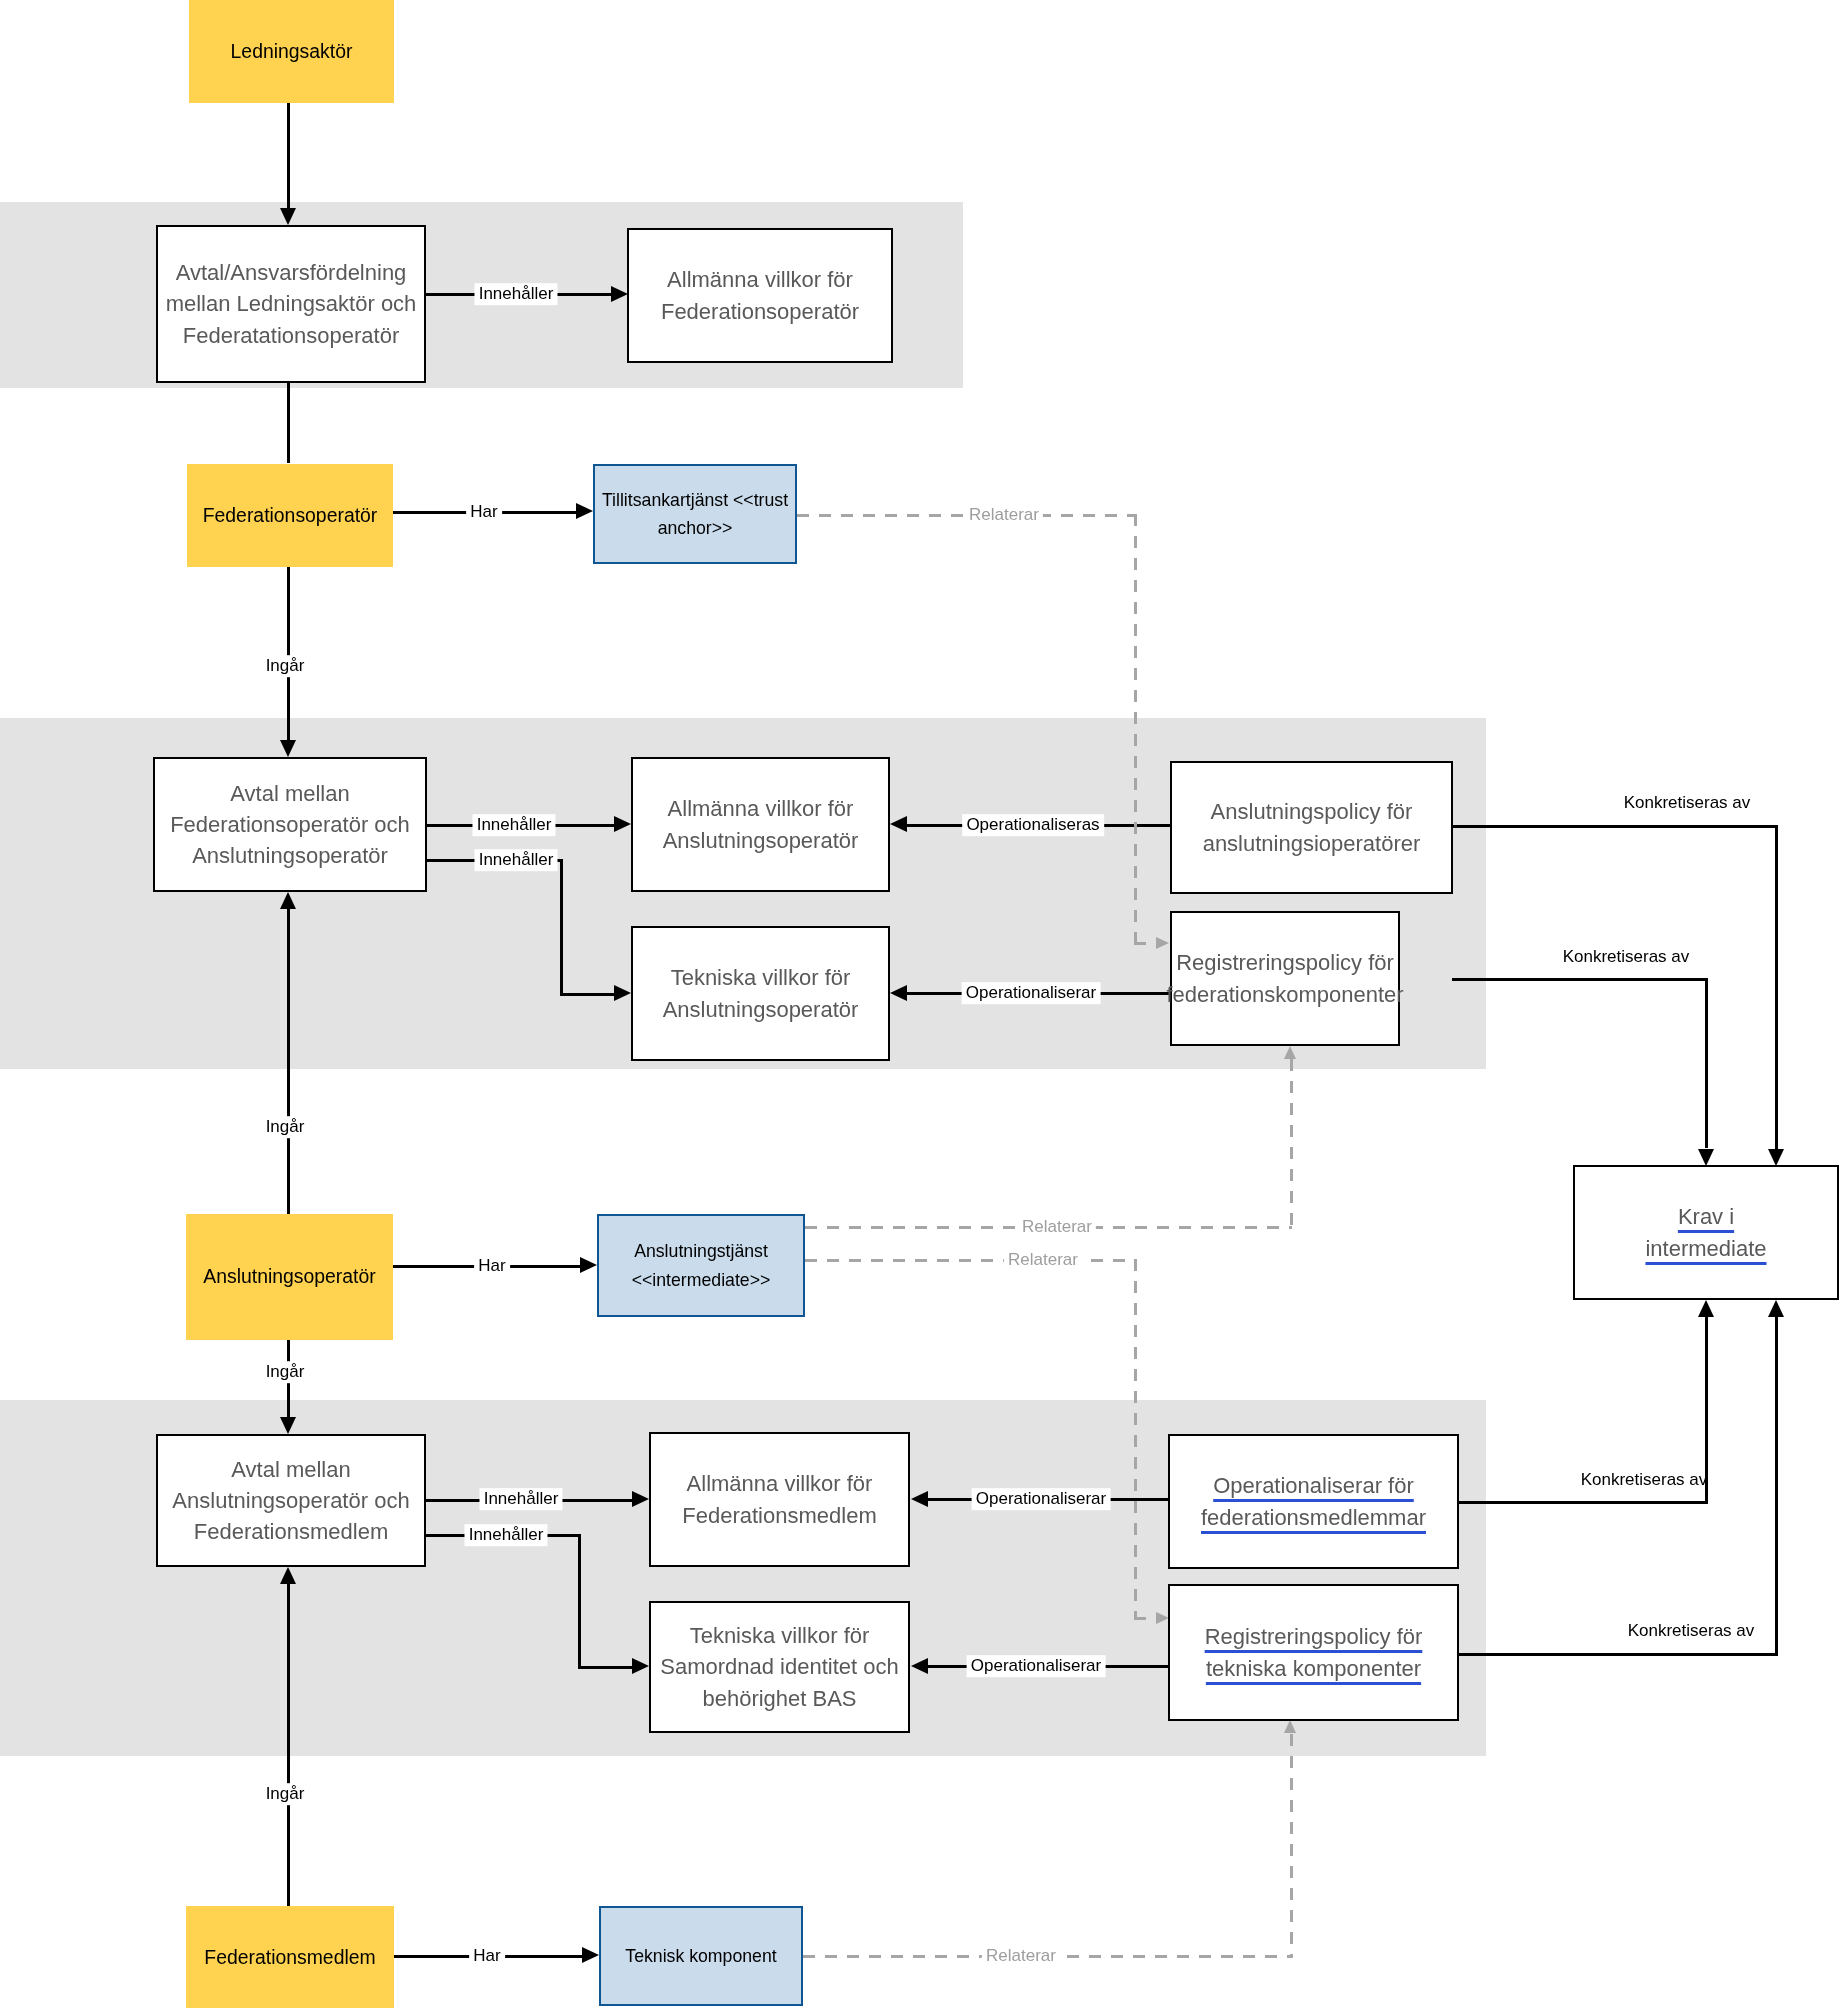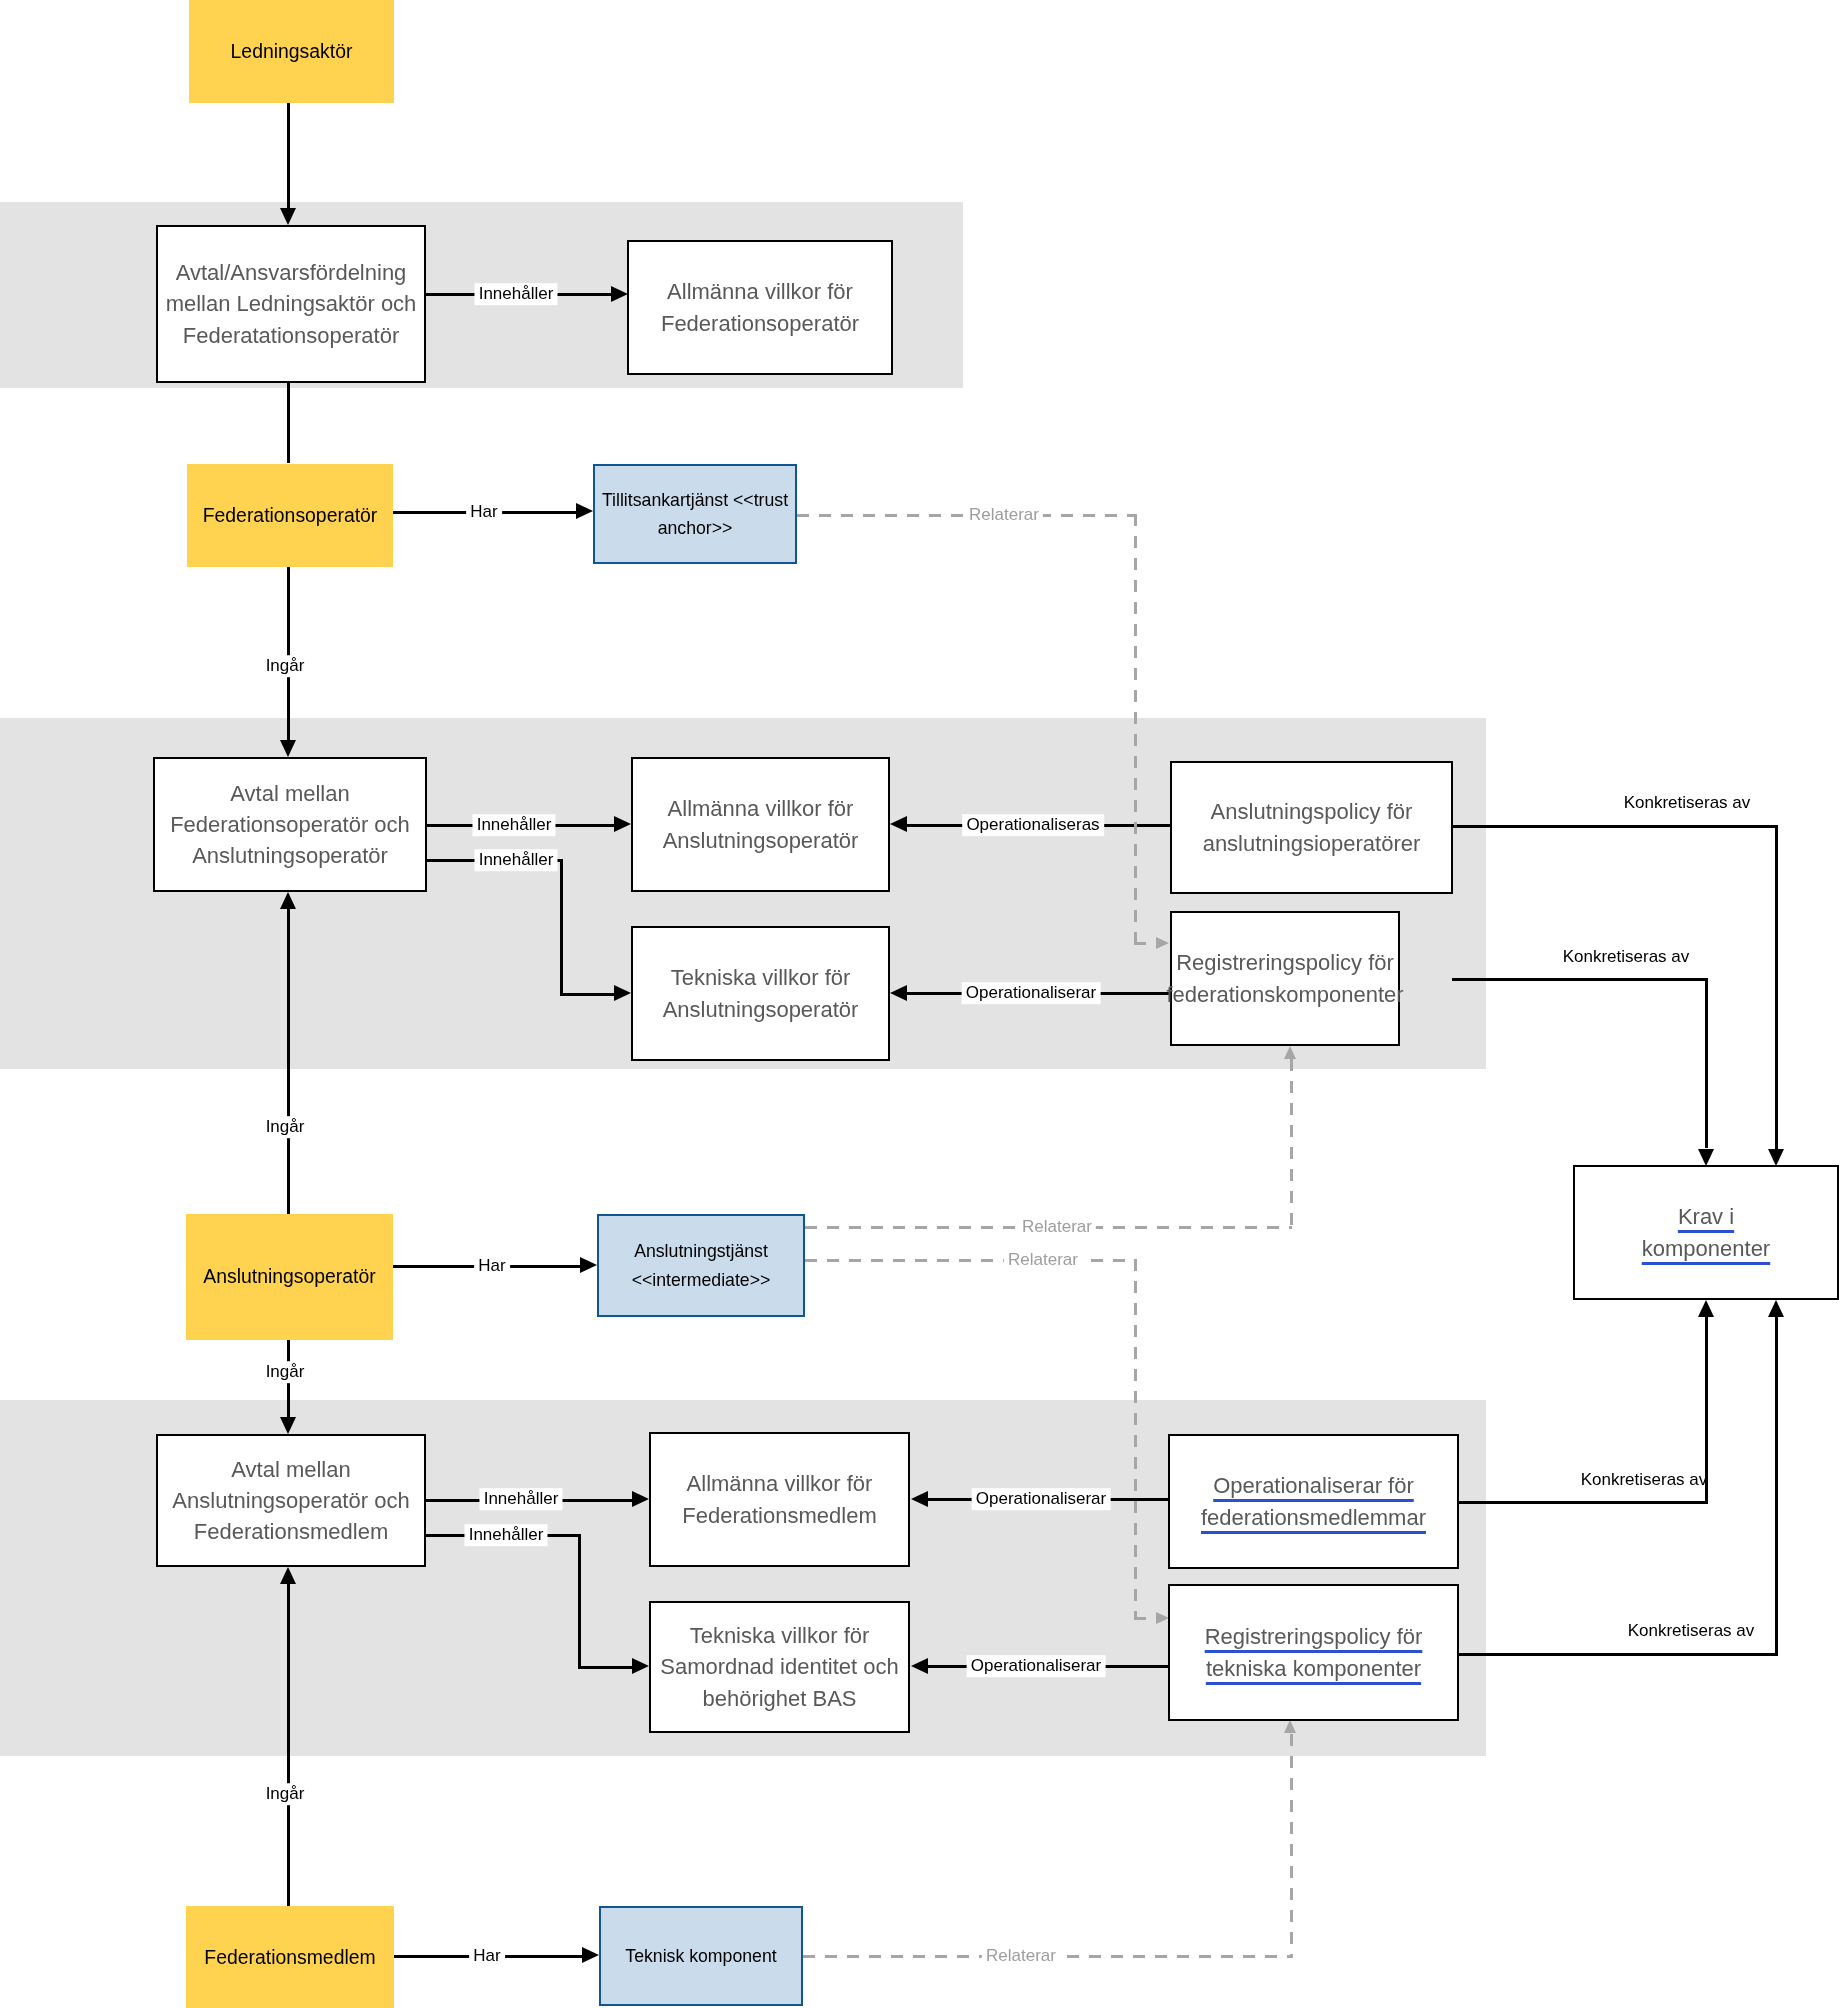--- a/index.html
+++ b/index.html
@@ -145,21 +145,21 @@
   <div class="klabel" style="left:1626px;top:943px;">Konkretiseras av</div>
   <div class="klabel" style="left:1644px;top:1466px;">Konkretiseras av</div>
   <div class="klabel" style="left:1691px;top:1617px;">Konkretiseras av</div>
 
   <div class="node actor" style="left:189px;top:0;width:205px;height:103px;">
     <span class="txt">Ledningsaktör</span>
   </div>
   <div class="node" style="left:156px;top:225px;width:270px;height:158px;">
     <span class="txt">Avtal/Ansvarsfördelning mellan Ledningsaktör och Federatationsoperatör</span>
   </div>
-  <div class="node" style="left:627px;top:228px;width:266px;height:135px;margin-top:12px;">
+  <div class="node" style="left:627px;top:228px;width:266px;height:135px;">
     <span class="txt">Allmänna villkor för Federationsoperatör</span>
   </div>
   <div class="node actor" style="left:187px;top:464px;width:206px;height:103px;">
     <span class="txt">Federationsoperatör</span>
   </div>
   <div class="node service" style="left:593px;top:464px;width:204px;height:100px;">
     <span class="txt">Tillitsankartjänst &lt;&lt;trust anchor&gt;&gt;</span>
   </div>
   <div class="node" style="left:153px;top:757px;width:274px;height:135px;">
     <span class="txt">Avtal mellan Federationsoperatör och Anslutningsoperatör</span>
@@ -170,21 +170,21 @@
   <div class="node" style="left:631px;top:926px;width:259px;height:135px;">
     <span class="txt">Tekniska villkor för Anslutningsoperatör</span>
   </div>
   <div class="node" style="left:1170px;top:761px;width:283px;height:133px;">
     <span class="txt">Anslutningspolicy för anslutningsioperatörer</span>
   </div>
   <div class="node" style="left:1170px;top:911px;width:230px;height:135px;">
     <span class="txt">Registreringspolicy för federationskomponenter</span>
   </div>
   <div class="node" style="left:1573px;top:1165px;width:266px;height:135px;">
-    <span class="txt linky" style="max-width:143px;">Krav i komponenter</span>
+    <span class="txt linky" style="max-width:143px;">Krav i intermediate</span>
   </div>
   <div class="node actor" style="left:186px;top:1214px;width:207px;height:126px;">
     <span class="txt">Anslutningsoperatör</span>
   </div>
   <div class="node service" style="left:597px;top:1214px;width:208px;height:103px;">
     <span class="txt">Anslutningstjänst &lt;&lt;intermediate&gt;&gt;</span>
   </div>
   <div class="node" style="left:156px;top:1434px;width:270px;height:133px;">
     <span class="txt">Avtal mellan Anslutningsoperatör och Federationsmedlem</span>
   </div>

